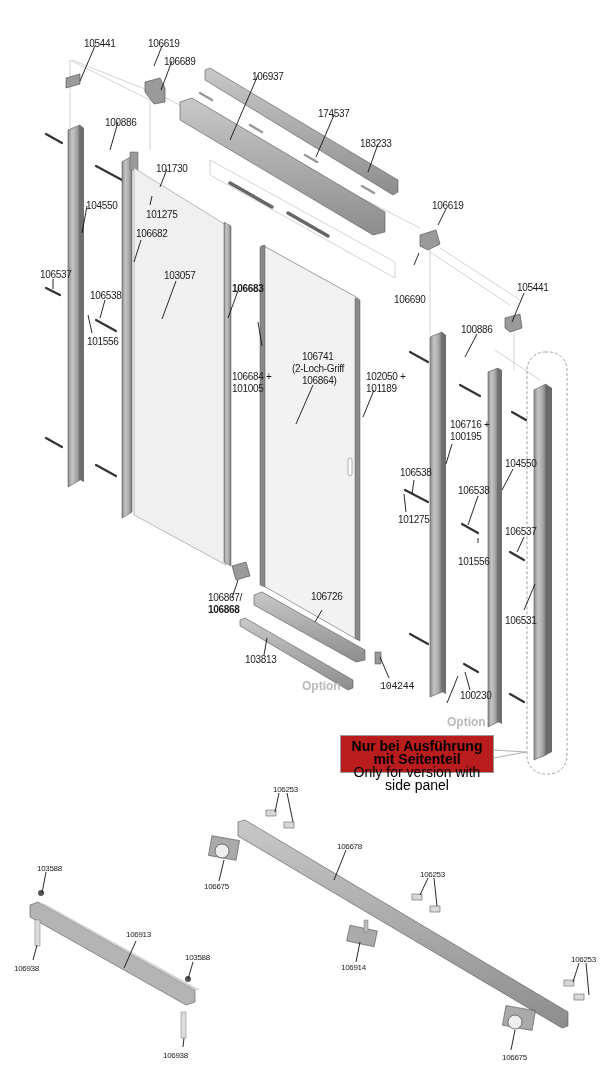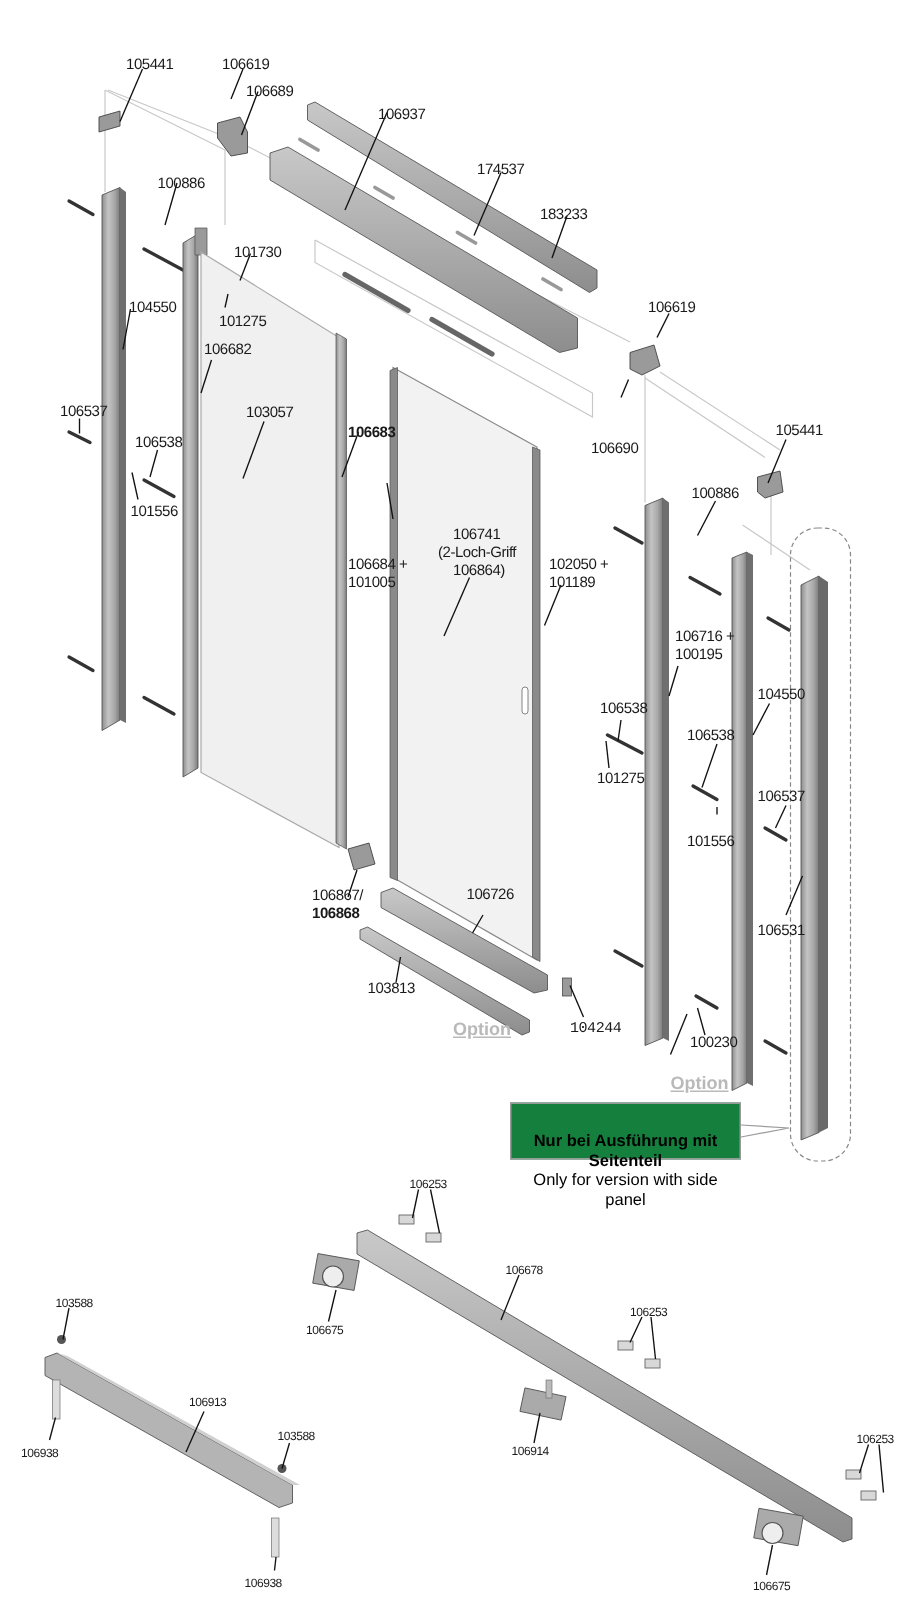--- a/index.html
+++ b/index.html
@@ -2,22 +2,22 @@
 <html><head>
 <meta charset="utf-8">
 <style>
   html,body{margin:0;padding:0;background:#ffffff;}
   body{width:608px;height:1080px;overflow:hidden;font-family:"Liberation Sans",sans-serif;}
   #canvas{position:relative;width:608px;height:817px;}
   svg{position:absolute;left:0;top:0;}
   .lbl{position:absolute;font-size:10px;color:#1a1a1a;white-space:nowrap;line-height:11px;letter-spacing:-0.3px;}
   .lbl.sm{font-size:8px;line-height:9px;}
   .lbl.c{text-align:center;}
-  .opt{position:absolute;font-size:12px;font-weight:bold;color:#b9b9b9;text-decoration:underline;}
-  .callout{position:absolute;left:340px;top:735px;width:154px;height:38px;border:1px solid #9a9a9a;background:#15803d;text-align:center;font-size:11px;line-height:13px;padding-top:19px;box-sizing:border-box;}
+  .opt{position:absolute;font-size:12px;font-weight:bold;color:#b9b9b9;}
+  .callout{position:absolute;left:340px;top:735px;width:154px;height:38px;border:1px solid #9a9a9a;background:#b91c1c;text-align:center;font-size:14px;line-height:13px;padding-top:4px;box-sizing:border-box;}
   .callout b{display:block;font-weight:bold;}
 </style>
 </head>
 <body>
 
 <div id="canvas">
 
 <svg width="608" height="1080" viewBox="0 0 608 1080">
   <defs>
     <linearGradient id="prof" x1="0" x2="1">

